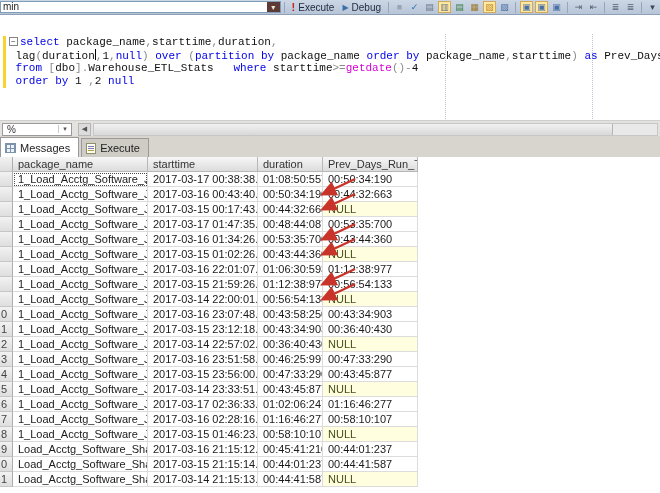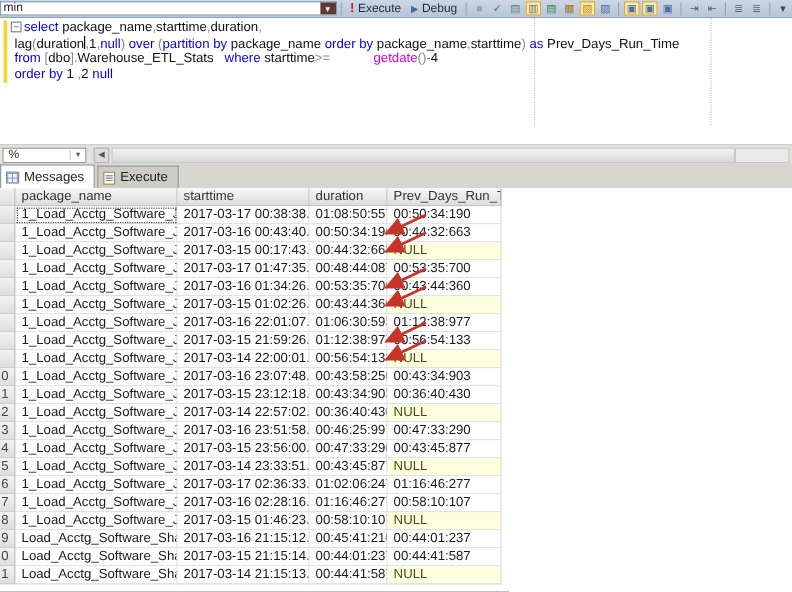--- a/index.html
+++ b/index.html
@@ -28,33 +28,33 @@
           display:flex;align-items:flex-end;font-size:10.5px;}
   .doc-tab{height:16px;display:flex;align-items:center;padding:0 6px;margin-right:1px;
            color:#ccd5e2;background:#44587c;border:1px solid #5a6f95;border-bottom:none;
            box-sizing:border-box;white-space:nowrap;}
   .doc-tab.first{background:transparent;border-color:transparent;}
   .doc-tab.active{background:linear-gradient(#fff3c2,#ffe88f);color:#1b1b1b;border-color:#c8b05e;}
   .doc-tab .pin,.doc-tab .close{margin-left:5px;color:#3a3a3a;font-size:9px;line-height:9px;}
   .doc-tab svg{margin-left:6px;}
 
   
-  .editor{position:absolute;left:0;top:15px;width:660px;height:115px;background:#fff;
-          font-family:Liberation Sans, sans-serif;font-size:11px;}
+  .editor{position:absolute;left:0;top:34px;width:660px;height:115px;background:#fff;
+          font-family:Liberation Mono, monospace;font-size:11px;}
   .guide{position:absolute;top:0;height:89px;border-left:1px dotted #b9c3cf;}
   .changebar{position:absolute;left:3px;top:2px;width:3px;height:52px;background:#f6d32d;}
   .ed-lines{position:absolute;left:9px;top:2px;}
   .ed-line{height:13px;line-height:13px;white-space:pre;}
   .fold{display:inline-block;width:9px;height:9px;border:1px solid #848484;color:#444;
         font-size:8px;line-height:7px;text-align:center;margin-right:2px;background:#fff;
         box-sizing:border-box;vertical-align:1px;}
   .tok-kw{color:#0000e8;}
   .tok-id{color:#101010;}
   .tok-op{color:#8a8a8a;}
-  .tok-fn{color:#d400d4;margin-left:36px;}
+  .tok-fn{color:#d400d4;}
   .caret{display:inline-block;width:1px;height:11px;background:#000;vertical-align:-1px;}
 
   
   .scrollrow{position:absolute;left:0;top:120px;width:660px;height:16px;background:#e4e2df;
              display:flex;align-items:center;border-top:1px solid #cfcfcf;}
   .zoom-combo{display:flex;align-items:center;width:70px;height:13px;background:#fff;
               border:1px solid #9a9a9a;box-sizing:border-box;margin-left:2px;font-size:10px;color:#333;}
   .zoom-combo .val{flex:1;padding-left:4px;}
   .zoom-combo .drop{width:12px;text-align:center;font-size:7px;color:#555;border-left:1px solid #c9c9c9;}
   .hs-left{width:13px;height:13px;margin-left:6px;background:#dcdcdc;border:1px solid #b5b5b5;

